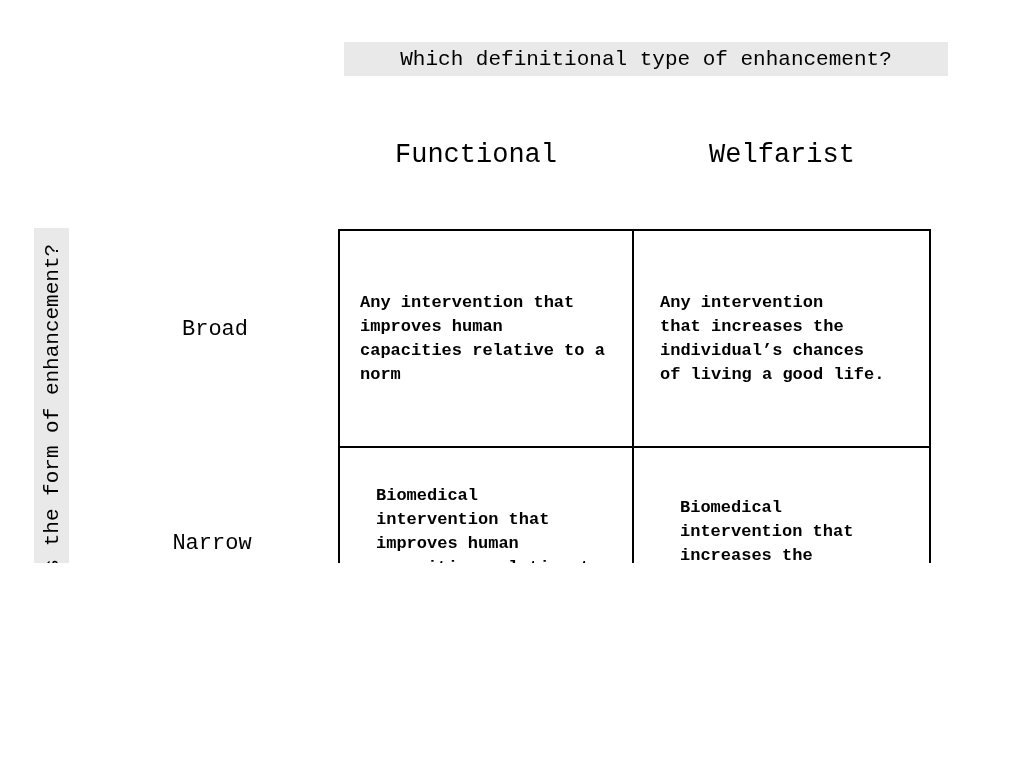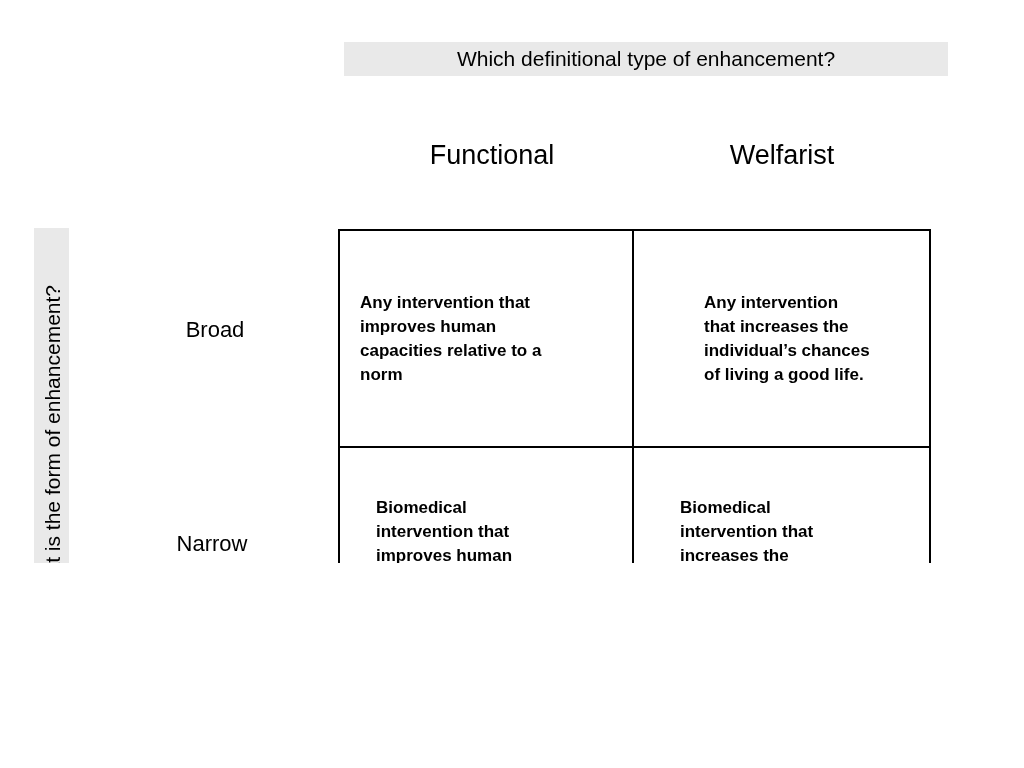--- a/index.html
+++ b/index.html
@@ -1,21 +1,21 @@
 <!DOCTYPE html>
 <html><head>
 <meta charset="utf-8">
 <style>
   html, body { margin: 0; padding: 0; background: #ffffff; }
   .slide {
     position: relative;
     width: 1024px;
     height: 563px;
     background: #ffffff;
-    font-family: Liberation Sans, sans-serif;
+    font-family: Liberation Mono, monospace;
     color: #000000;
     overflow: hidden;
   }
   
   .top-band {
     position: absolute;
     left: 344px; top: 42px;
     width: 604px; height: 34px;
     background: #e9e9e9;
     display: flex; align-items: center; justify-content: center;
@@ -23,21 +23,21 @@
   }
   
   .col-header {
     position: absolute;
     top: 138px;
     width: 296px;
     text-align: center;
     font-size: 27px;
     line-height: 34px;
   }
-  .col-functional { left: 344px; }
+  .col-functional { left: 328px; }
   .col-welfarist  { left: 634px; }
   
   .side-band {
     position: absolute;
     left: 34px; top: 228px;
     width: 35px; height: 434px;
     background: #e9e9e9;
   }
   .side-text {
     position: absolute;
@@ -69,21 +69,21 @@
     grid-template-columns: 294px 1fr;
     grid-template-rows: 217px 1fr;
     background: #ffffff;
   }
   .cell {
     box-sizing: border-box;
     display: flex;
     align-items: center;
   }
   .cell-tl { border-right: 2px solid #000; border-bottom: 2px solid #000; padding-left: 20px; padding-right: 16px; }
-  .cell-tr { border-bottom: 2px solid #000; padding-left: 70px; padding-right: 12px; }
+  .cell-tr { border-bottom: 2px solid #000; padding-left: 26px; padding-right: 12px; }
   .cell-bl { border-right: 2px solid #000; padding-left: 36px; padding-right: 16px; }
   .cell-br { padding-left: 46px; padding-right: 12px; }
   .cell-text {
     margin: 0;
     font-size: 17px;
     line-height: 24px;
     font-weight: bold;
     white-space: pre-line;
   }
 </style>

